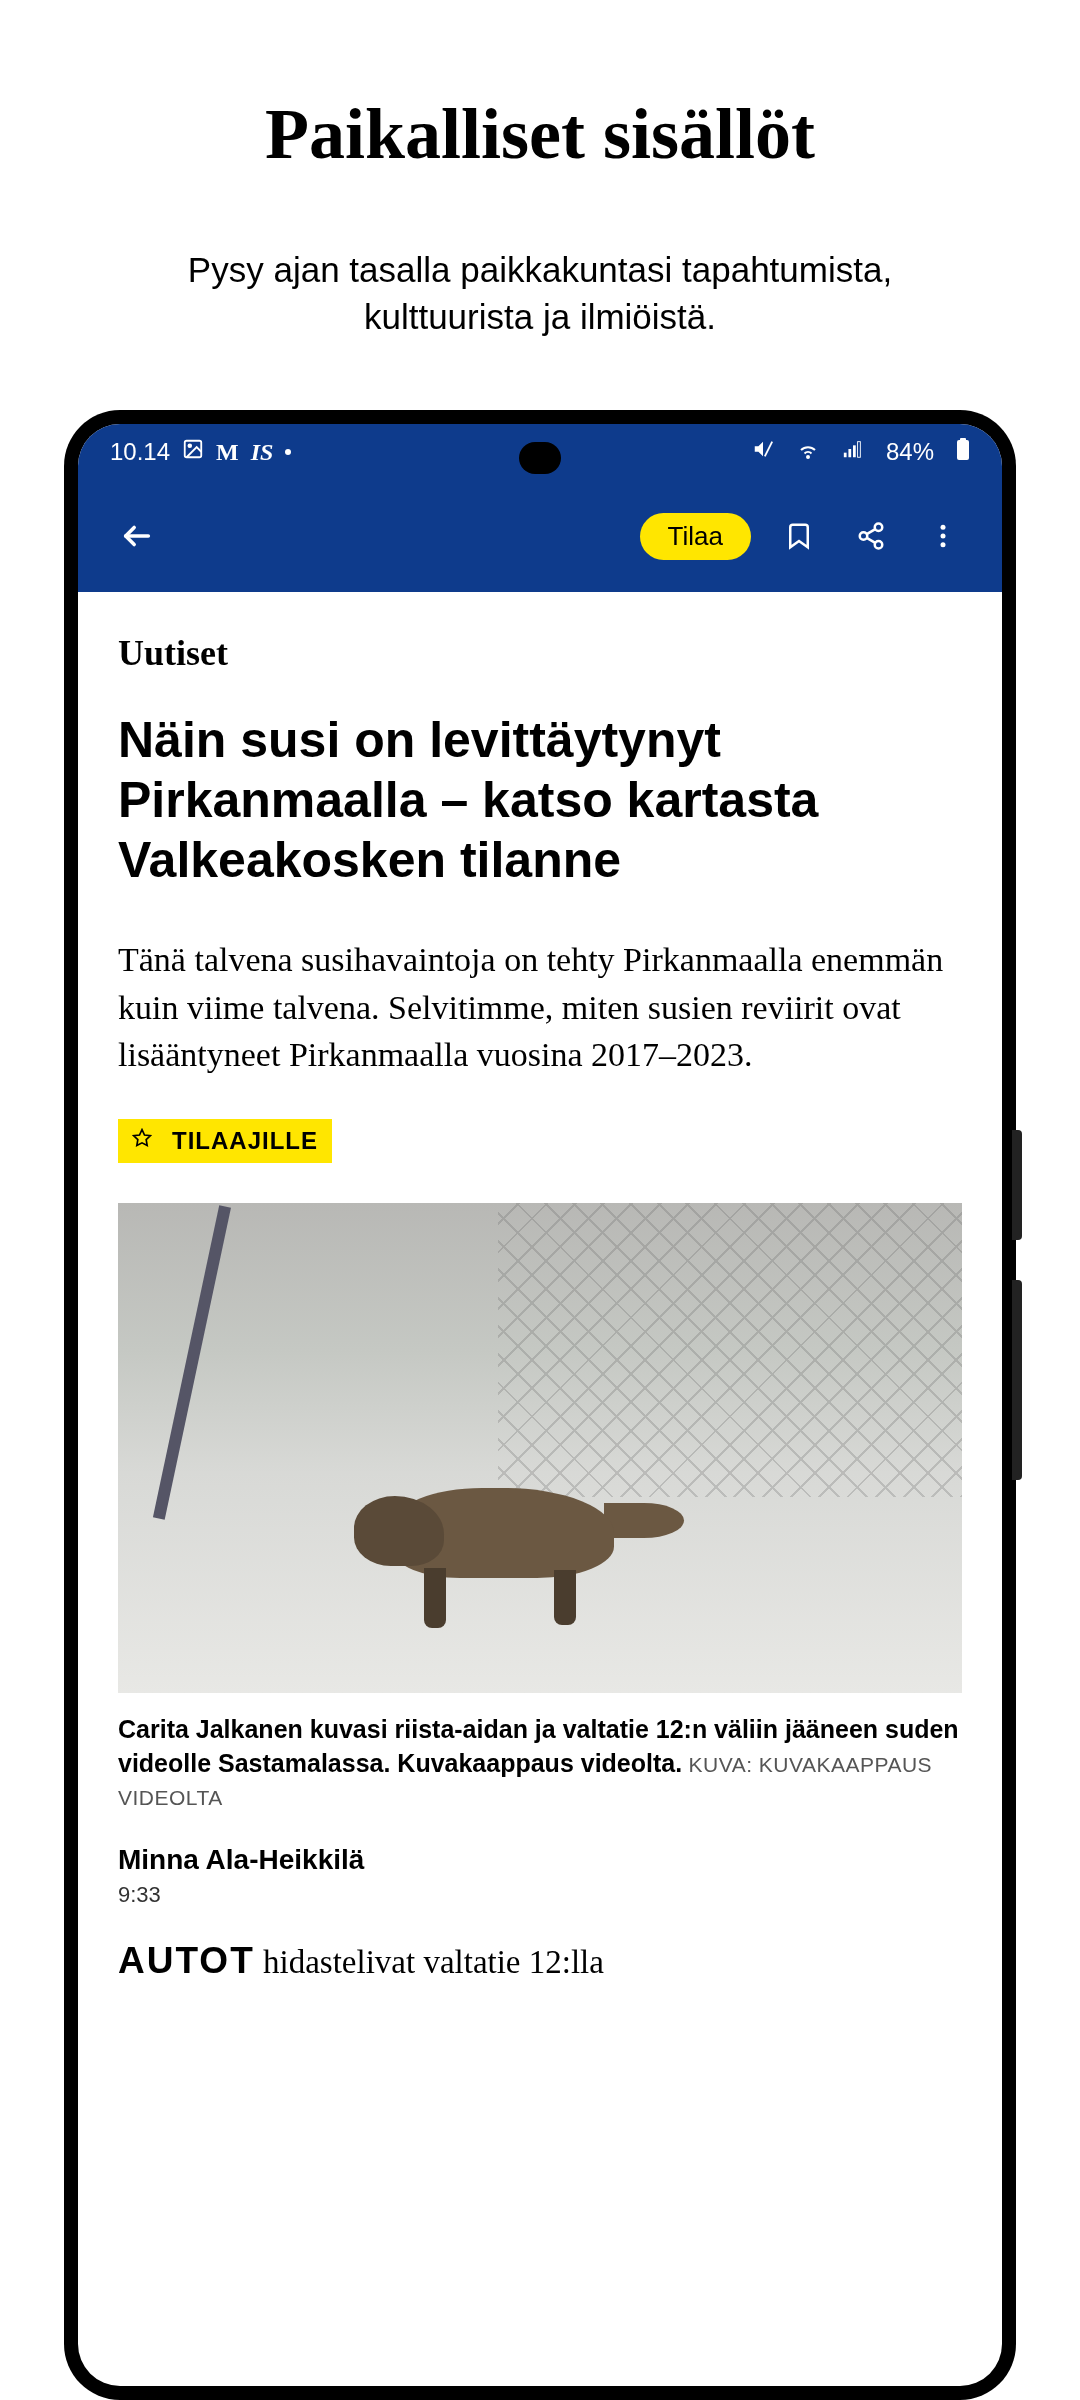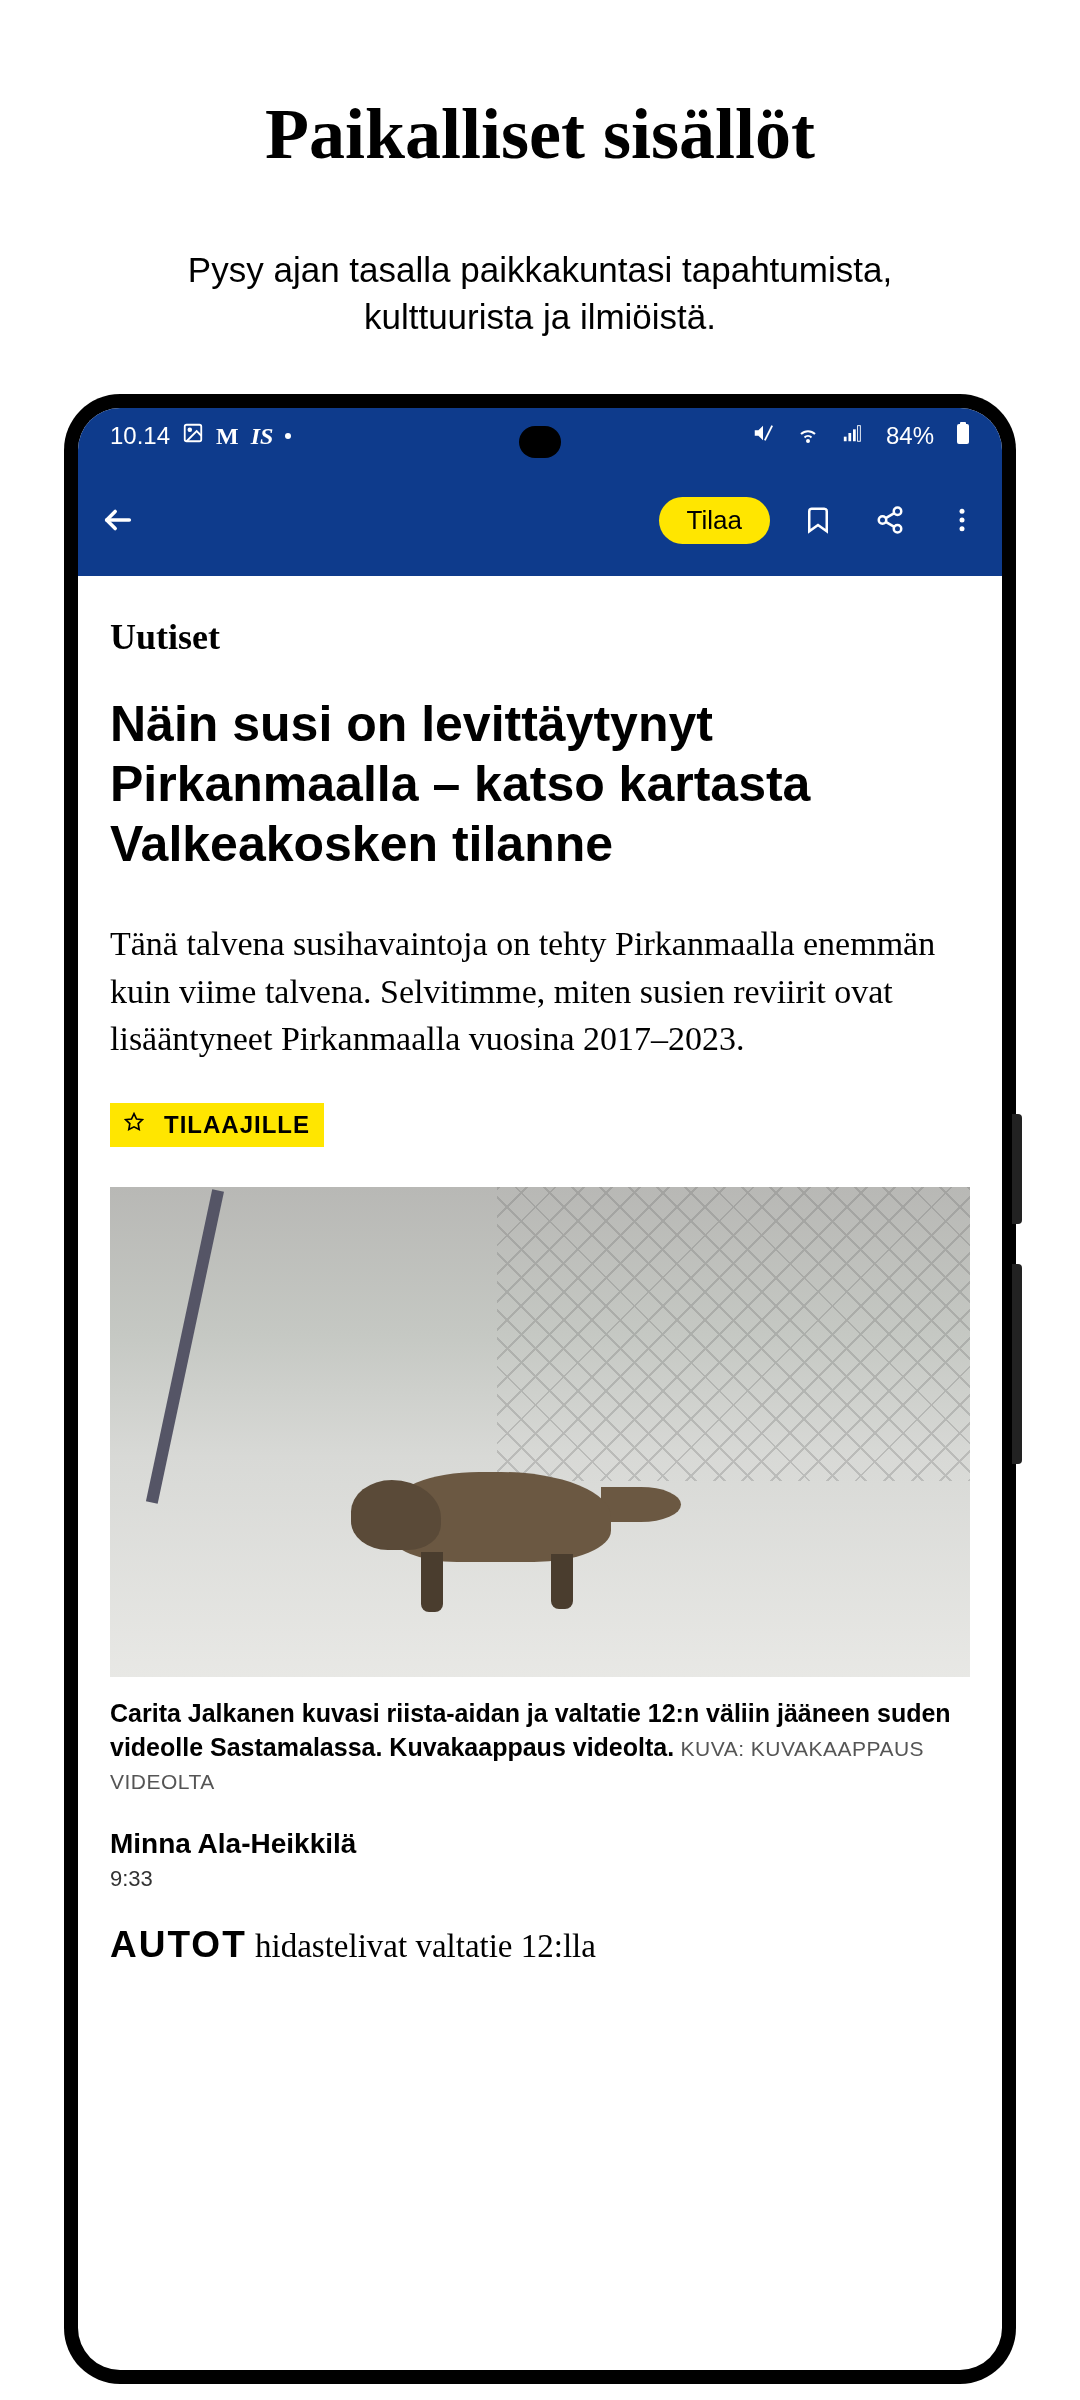--- a/index.html
+++ b/index.html
@@ -22,21 +22,21 @@
   margin-bottom: 70px;
 }
 .marketing-subtitle {
   font-size: 35px;
   color: #000;
   line-height: 1.35;
   font-weight: 400;
 }
 .phone-frame {
   position: absolute;
-  top: 394px;
+  top: 410px;
   left: 64px;
   width: 952px;
   height: 1990px;
   background: #000;
   border-radius: 56px;
   padding: 14px;
 }
 .phone-screen {
   width: 100%;
   height: 100%;
@@ -68,36 +68,36 @@
   width: 42px;
   height: 32px;
   background: #000;
   border-radius: 20px;
 }
 .app-bar {
   height: 112px;
   background: #0e3b8c;
   display: flex;
   align-items: center;
-  padding: 0 16px;
+  padding: 0 35px;
 }
 .back-btn { color: #fff; width: 48px; display: flex; align-items: center; justify-content: center; cursor: pointer; }
 .tilaa-btn {
   background: #ffe600;
   color: #000;
   padding: 8px 28px;
   border-radius: 24px;
   font-size: 26px;
   font-weight: 500;
   margin-left: auto;
   cursor: pointer;
 }
 .app-icon { color: #fff; width: 48px; display: flex; align-items: center; justify-content: center; cursor: pointer; margin-left: 24px; }
 .content {
-  padding: 40px 32px;
+  padding: 40px 40px;
   background: #fff;
 }
 .category {
   font-family: Georgia, 'Times New Roman', serif;
   font-size: 36px;
   font-weight: bold;
   margin-bottom: 36px;
 }
 .headline {
   font-size: 50px;

